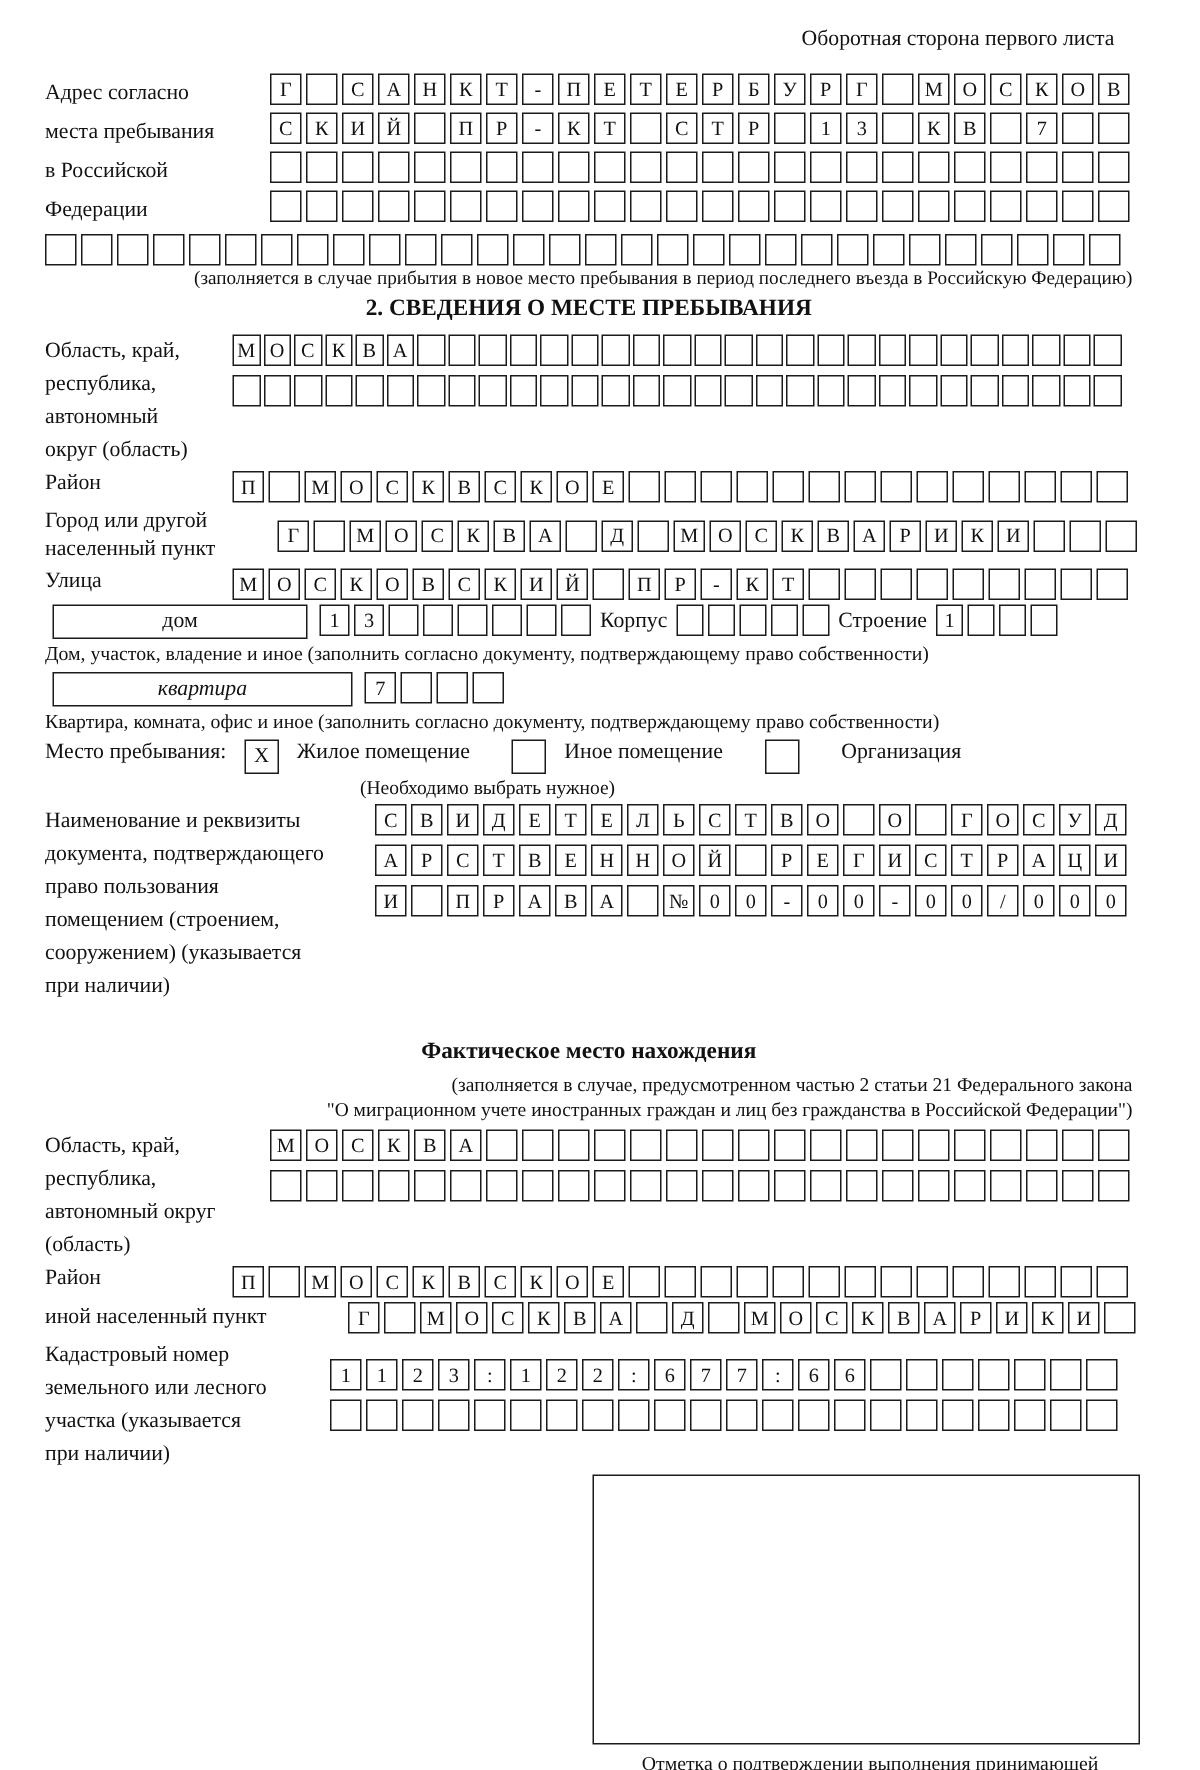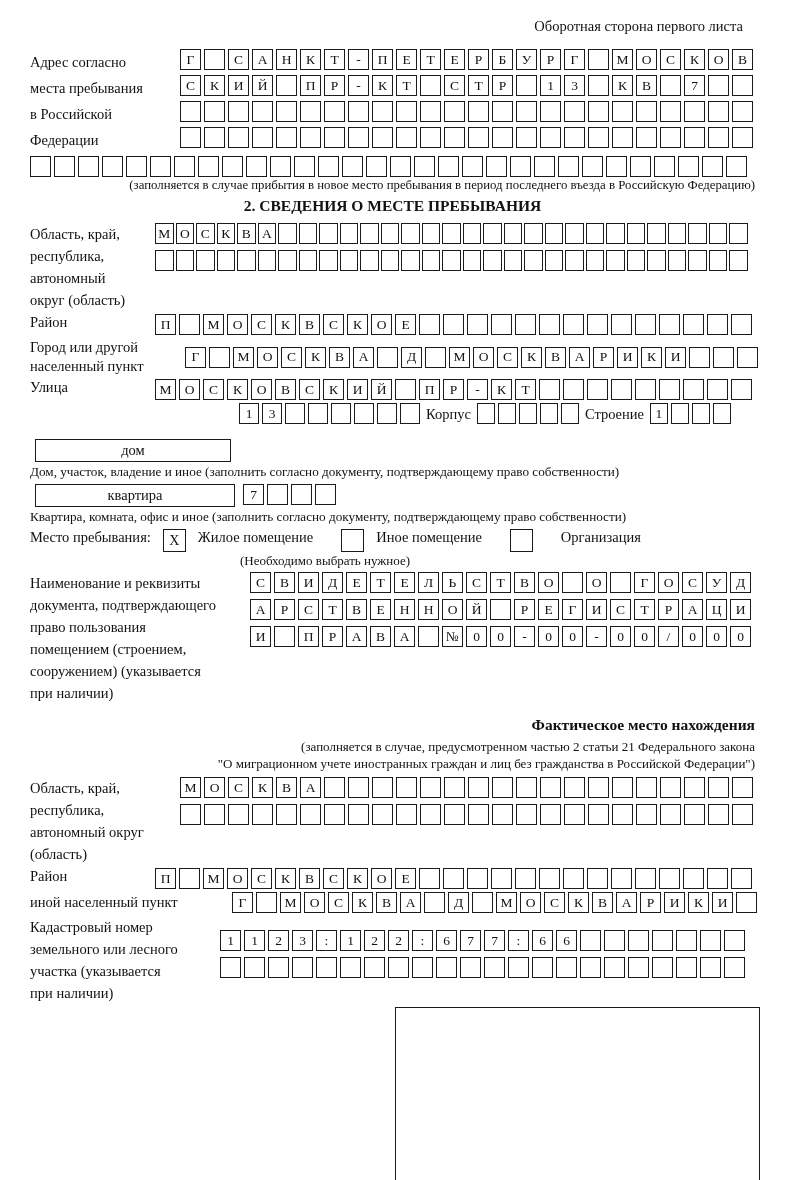--- a/index.html
+++ b/index.html
@@ -15,21 +15,21 @@
   .cells-col > .cells{margin-bottom:5px;}
   .cells-col.gap6 > .cells{margin-bottom:6px;}
   .cell{box-sizing:border-box;flex:none;width:21px;height:21px;border:1.6px solid #1b1b1b;display:flex;align-items:center;justify-content:center;font-size:13.5px;background:#fff;}
   .c29{gap:2px;} .c29 .cell{width:18.5px;}
   .h8 .cell{width:20px;}
   .s5 .cell,.s4 .cell{width:18px;}
   .note{text-align:right;font-size:12.8px;margin:1px 0 2px;}
   .title{text-align:center;font-weight:bold;font-size:15.5px;margin:4px 0 8px;}
   .house-row{display:flex;align-items:flex-start;margin:2px 0 1px 5px;}
   .wide-box{box-sizing:border-box;border:1.6px solid #1b1b1b;height:23px;display:flex;align-items:center;justify-content:center;font-size:14.5px;flex:none;}
-  .wb170{width:196px;margin-right:8px;margin-top:36px;} .wb200{width:200px;margin-right:8px;}
+  .wb170{width:170px;margin-right:8px;} .wb200{width:200px;margin-right:8px;font-style:italic;}
   .inline-label{font-size:14.5px;line-height:23px;padding:0 6px;flex:none;}
   .caption{font-size:13.2px;margin:2px 0 4px 0;line-height:16px;}
   .stay-row{display:flex;align-items:flex-start;font-size:14.5px;margin-top:4px;}
   .checkbox{box-sizing:border-box;width:23px;height:23px;border:1.6px solid #1b1b1b;display:flex;align-items:center;justify-content:center;font-size:14px;flex:none;}
   .stay-row .gap-s{width:12px;flex:none;} .stay-row .gap-m{width:28px;flex:none;}
   .stay-note{font-size:13px;margin:1px 0 3px 145px;width:300px;text-align:center;}
   .fact-note{text-align:right;font-size:13px;line-height:17px;}
   .kad-cells{padding-top:14px;}
   .stamp-box{box-sizing:border-box;width:365px;height:180px;border:1.8px solid #1b1b1b;margin-left:365px;margin-top:2px;}
   .stamp-caption{width:440px;margin-left:330px;text-align:center;font-size:13.2px;line-height:17.5px;margin-top:4px;}
@@ -492,21 +492,21 @@
           <span class="cell">0</span>
           <span class="cell">0</span>
           <span class="cell">/</span>
           <span class="cell">0</span>
           <span class="cell">0</span>
           <span class="cell">0</span>
         </div>
     </div>
   </div>
 
-  <div class="title" style="margin-top:12px;margin-bottom:4px;text-align:right;">Фактическое место нахождения</div>
+  <div class="title" style="margin-top:24px;margin-bottom:4px;">Фактическое место нахождения</div>
   <div class="fact-note">(заполняется в случае, предусмотренном частью 2 статьи 21 Федерального закона</div>
   <div class="fact-note" style="margin-bottom:5px;">"О миграционном учете иностранных граждан и лиц без гражданства в Российской Федерации")</div>
 
   <div class="group">
     <div class="label-col w150 lh22">
       <div>Область, край,</div>
       <div>республика,</div>
       <div>автономный округ</div>
       <div>(область)</div>
     </div>

